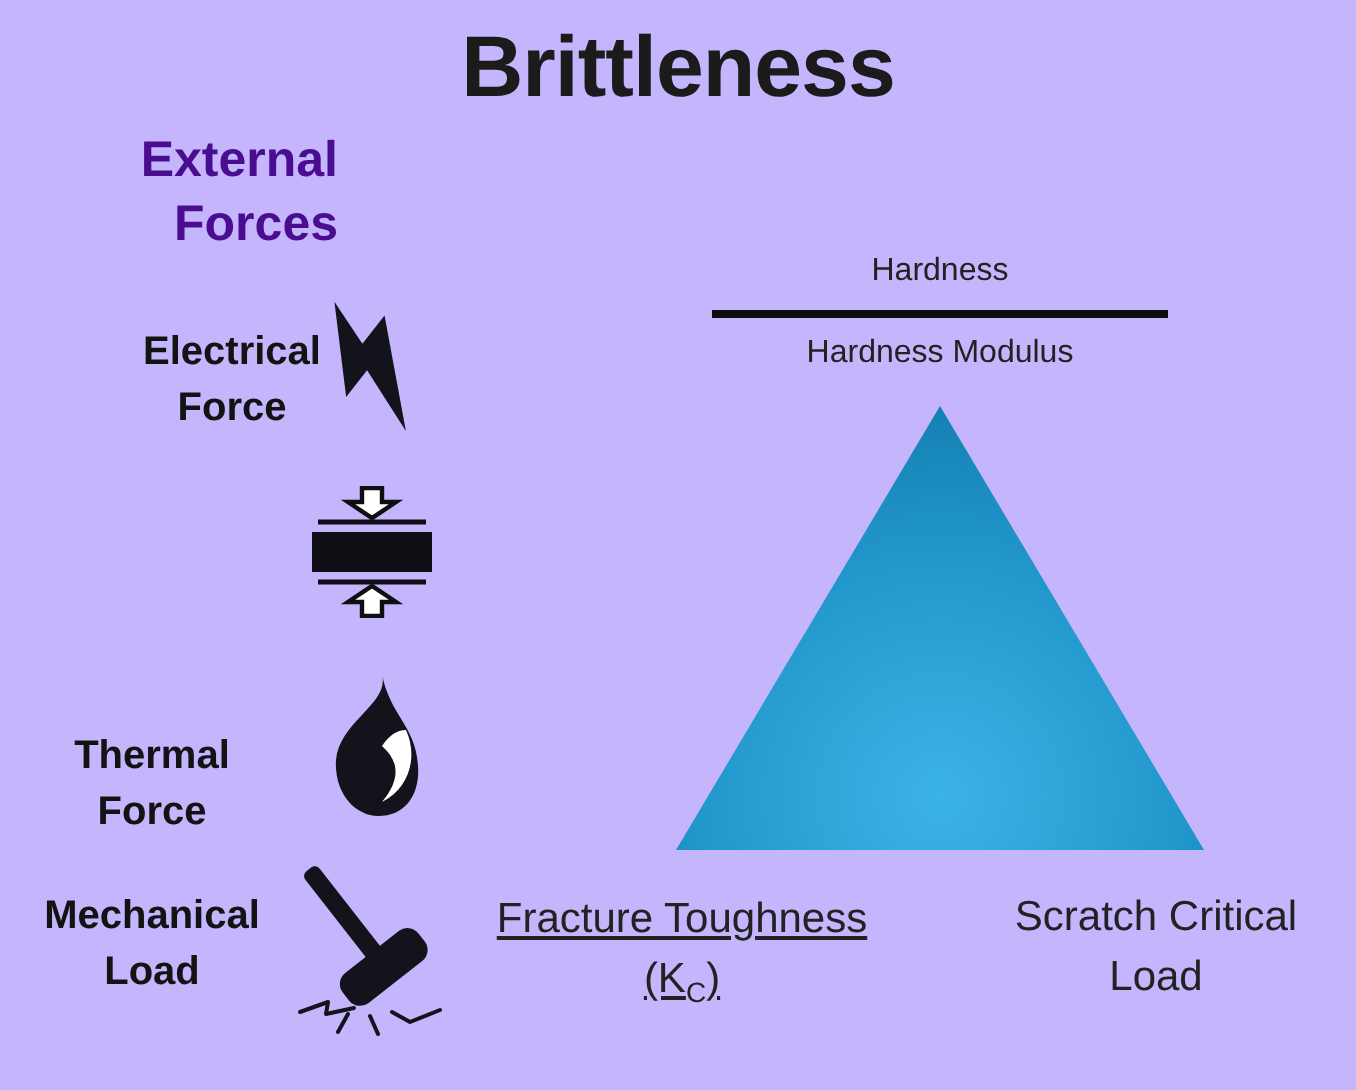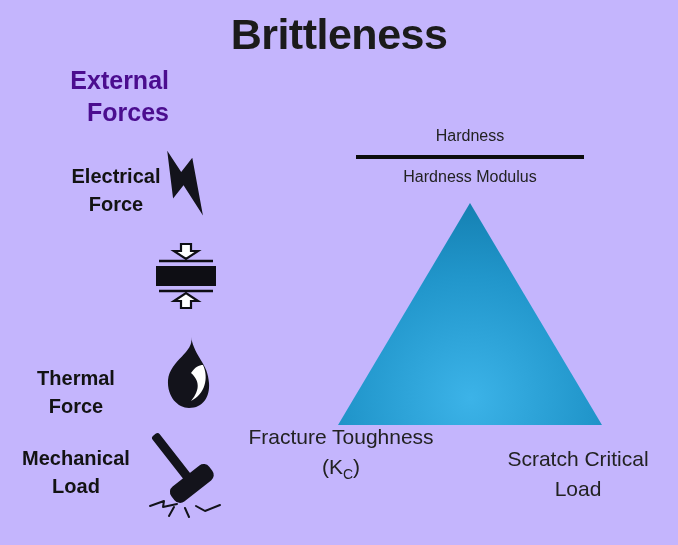--- a/index.html
+++ b/index.html
@@ -38,21 +38,21 @@
   .equation .den{display:block;line-height:28px;}
   .triangle{
     left:338px;top:203px;width:264px;height:222px;
     background:radial-gradient(circle at 50% 88%, #3CB3E8 0%, #2196CB 52%, #0E74A4 100%);
     -webkit-clip-path:polygon(50% 0, 100% 100%, 0 100%);
     clip-path:polygon(50% 0, 100% 100%, 0 100%);
   }
   .vertex-label{
     text-align:center;font-size:21px;line-height:30px;color:#222222;font-weight:400;
   }
-  .vl-left{left:220px;top:422px;width:242px;}
+  .vl-left{left:220px;top:445px;width:242px;text-decoration:underline;}
   .vl-right{left:486px;top:444px;width:184px;white-space:pre-line;text-align:center;}
   sub.kc{font-size:14px;line-height:0;}
 </style>
 </head>
 <body>
 
 <div class="canvas">
 
   <div class="abs title">Brittleness</div>
 

